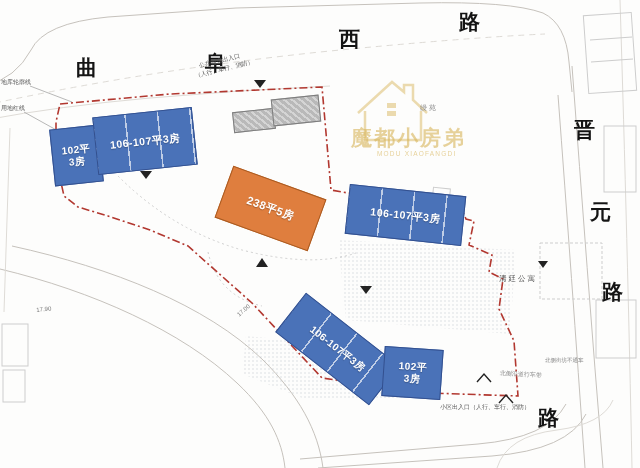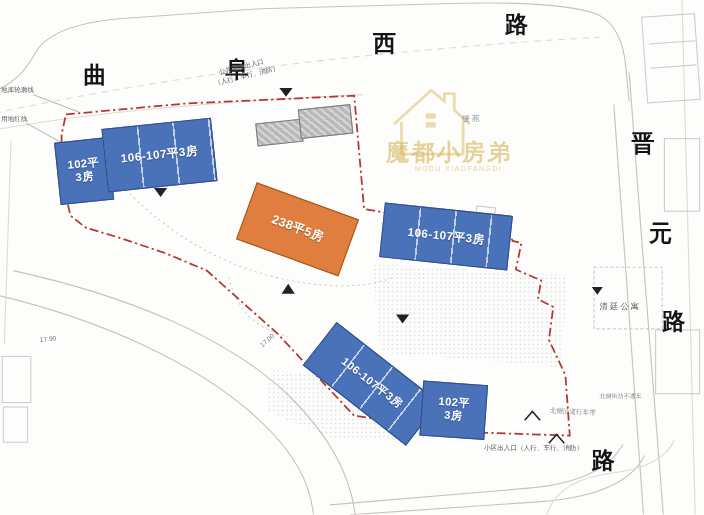--- a/index.html
+++ b/index.html
@@ -165,19 +165,19 @@
 
   <div class="tiny" style="left:1px;top:78px;">地库轮廓线</div>
   <div class="tiny" style="left:1px;top:104px;">用地红线</div>
   <div class="tiny" style="left:198px;top:62px;transform:rotate(-14deg);">公共通道出入口</div>
   <div class="tiny" style="left:194px;top:72px;transform:rotate(-14deg);">（人行、车行、消防）</div>
   <div class="tiny" style="left:440px;top:403px;">小区出入口（人行、车行、消防）</div>
   <div class="tiny" style="left:545px;top:357px;font-size:5.5px;color:#888;">北侧街坊不通车</div>
   <div class="tiny" style="left:500px;top:369px;color:#888;transform:rotate(3deg);">北侧沿道行车带</div>
   <div class="tiny dim" style="left:36px;top:307px;transform:rotate(-6deg);">17.90</div>
   <div class="tiny dim" style="left:236px;top:313px;transform:rotate(-42deg);">17.00</div>
-  <div class="proj" style="left:545px;top:274px;font-size:7.5px;color:#555;">清廷公寓</div>
+  <div class="proj" style="left:499px;top:274px;font-size:7.5px;color:#555;">清廷公寓</div>
   <div class="proj" style="left:420px;top:103px;">缦苑</div>
 
   <div class="wm-brand" style="left:351px;top:124px;">魔都小房弟</div>
   <div class="wm-sub" style="left:377px;top:150px;">MODU XIAOFANGDI</div>
 
 </div>
 
 </body></html>

